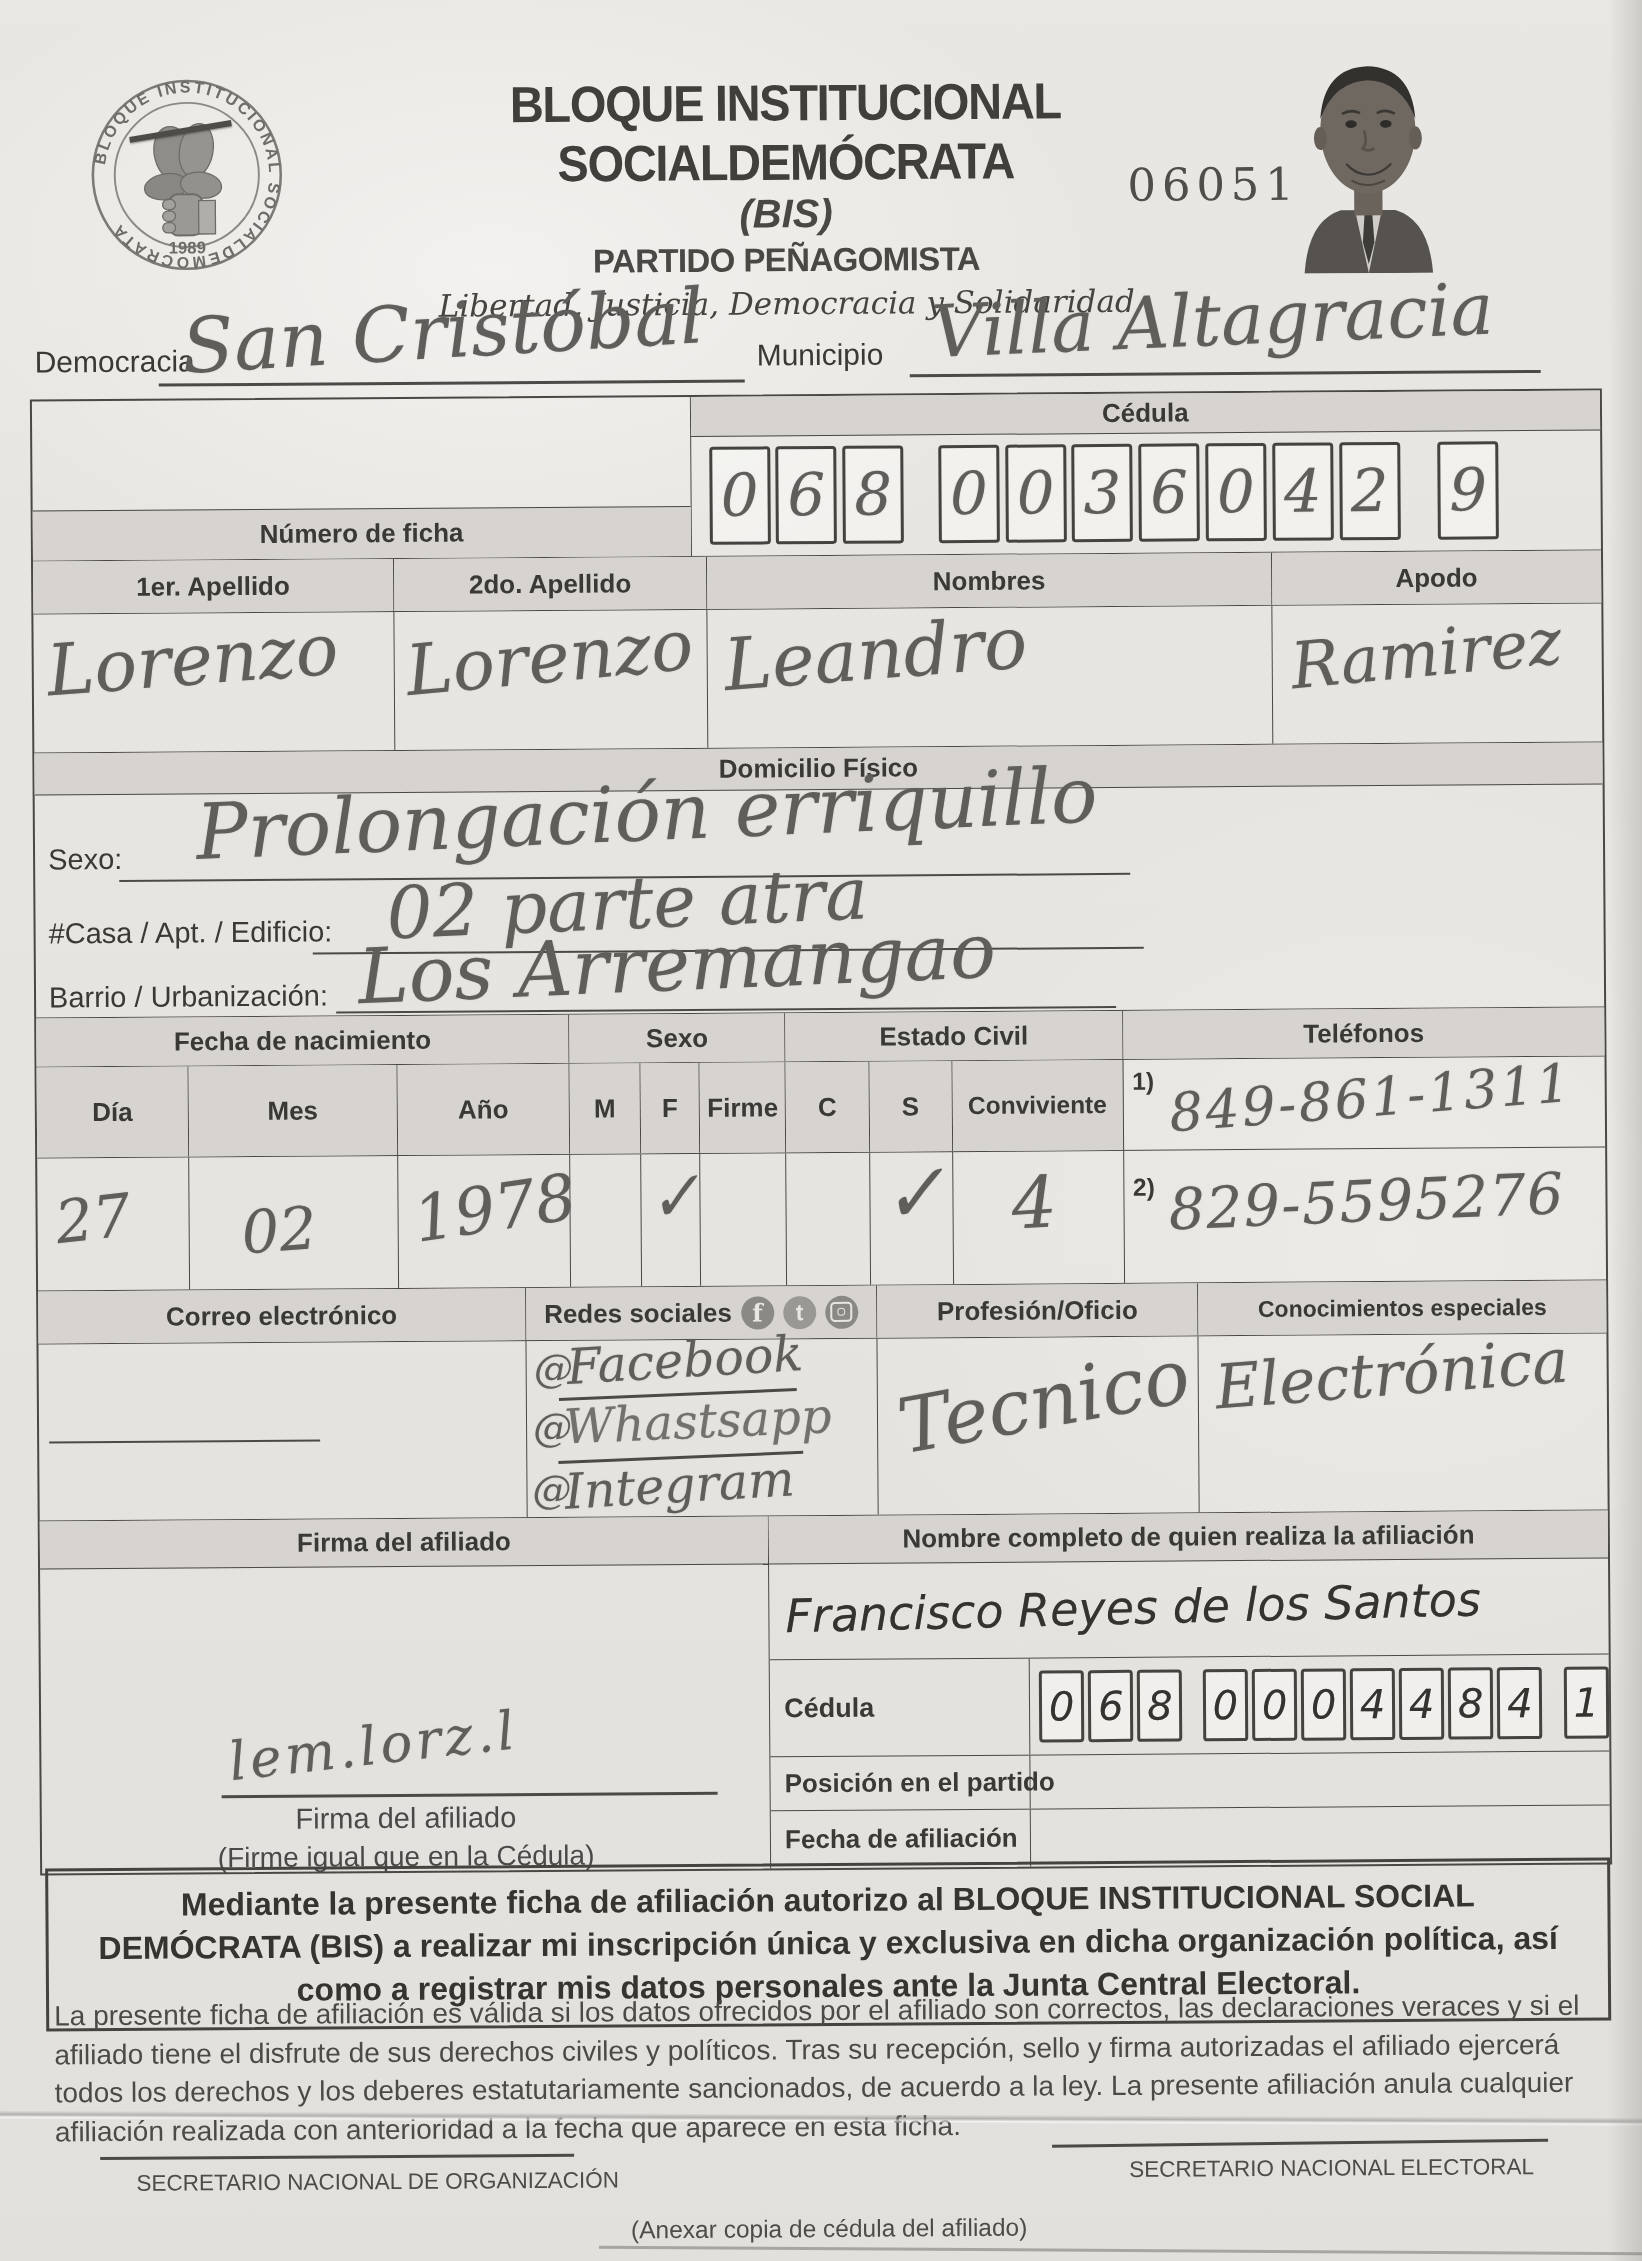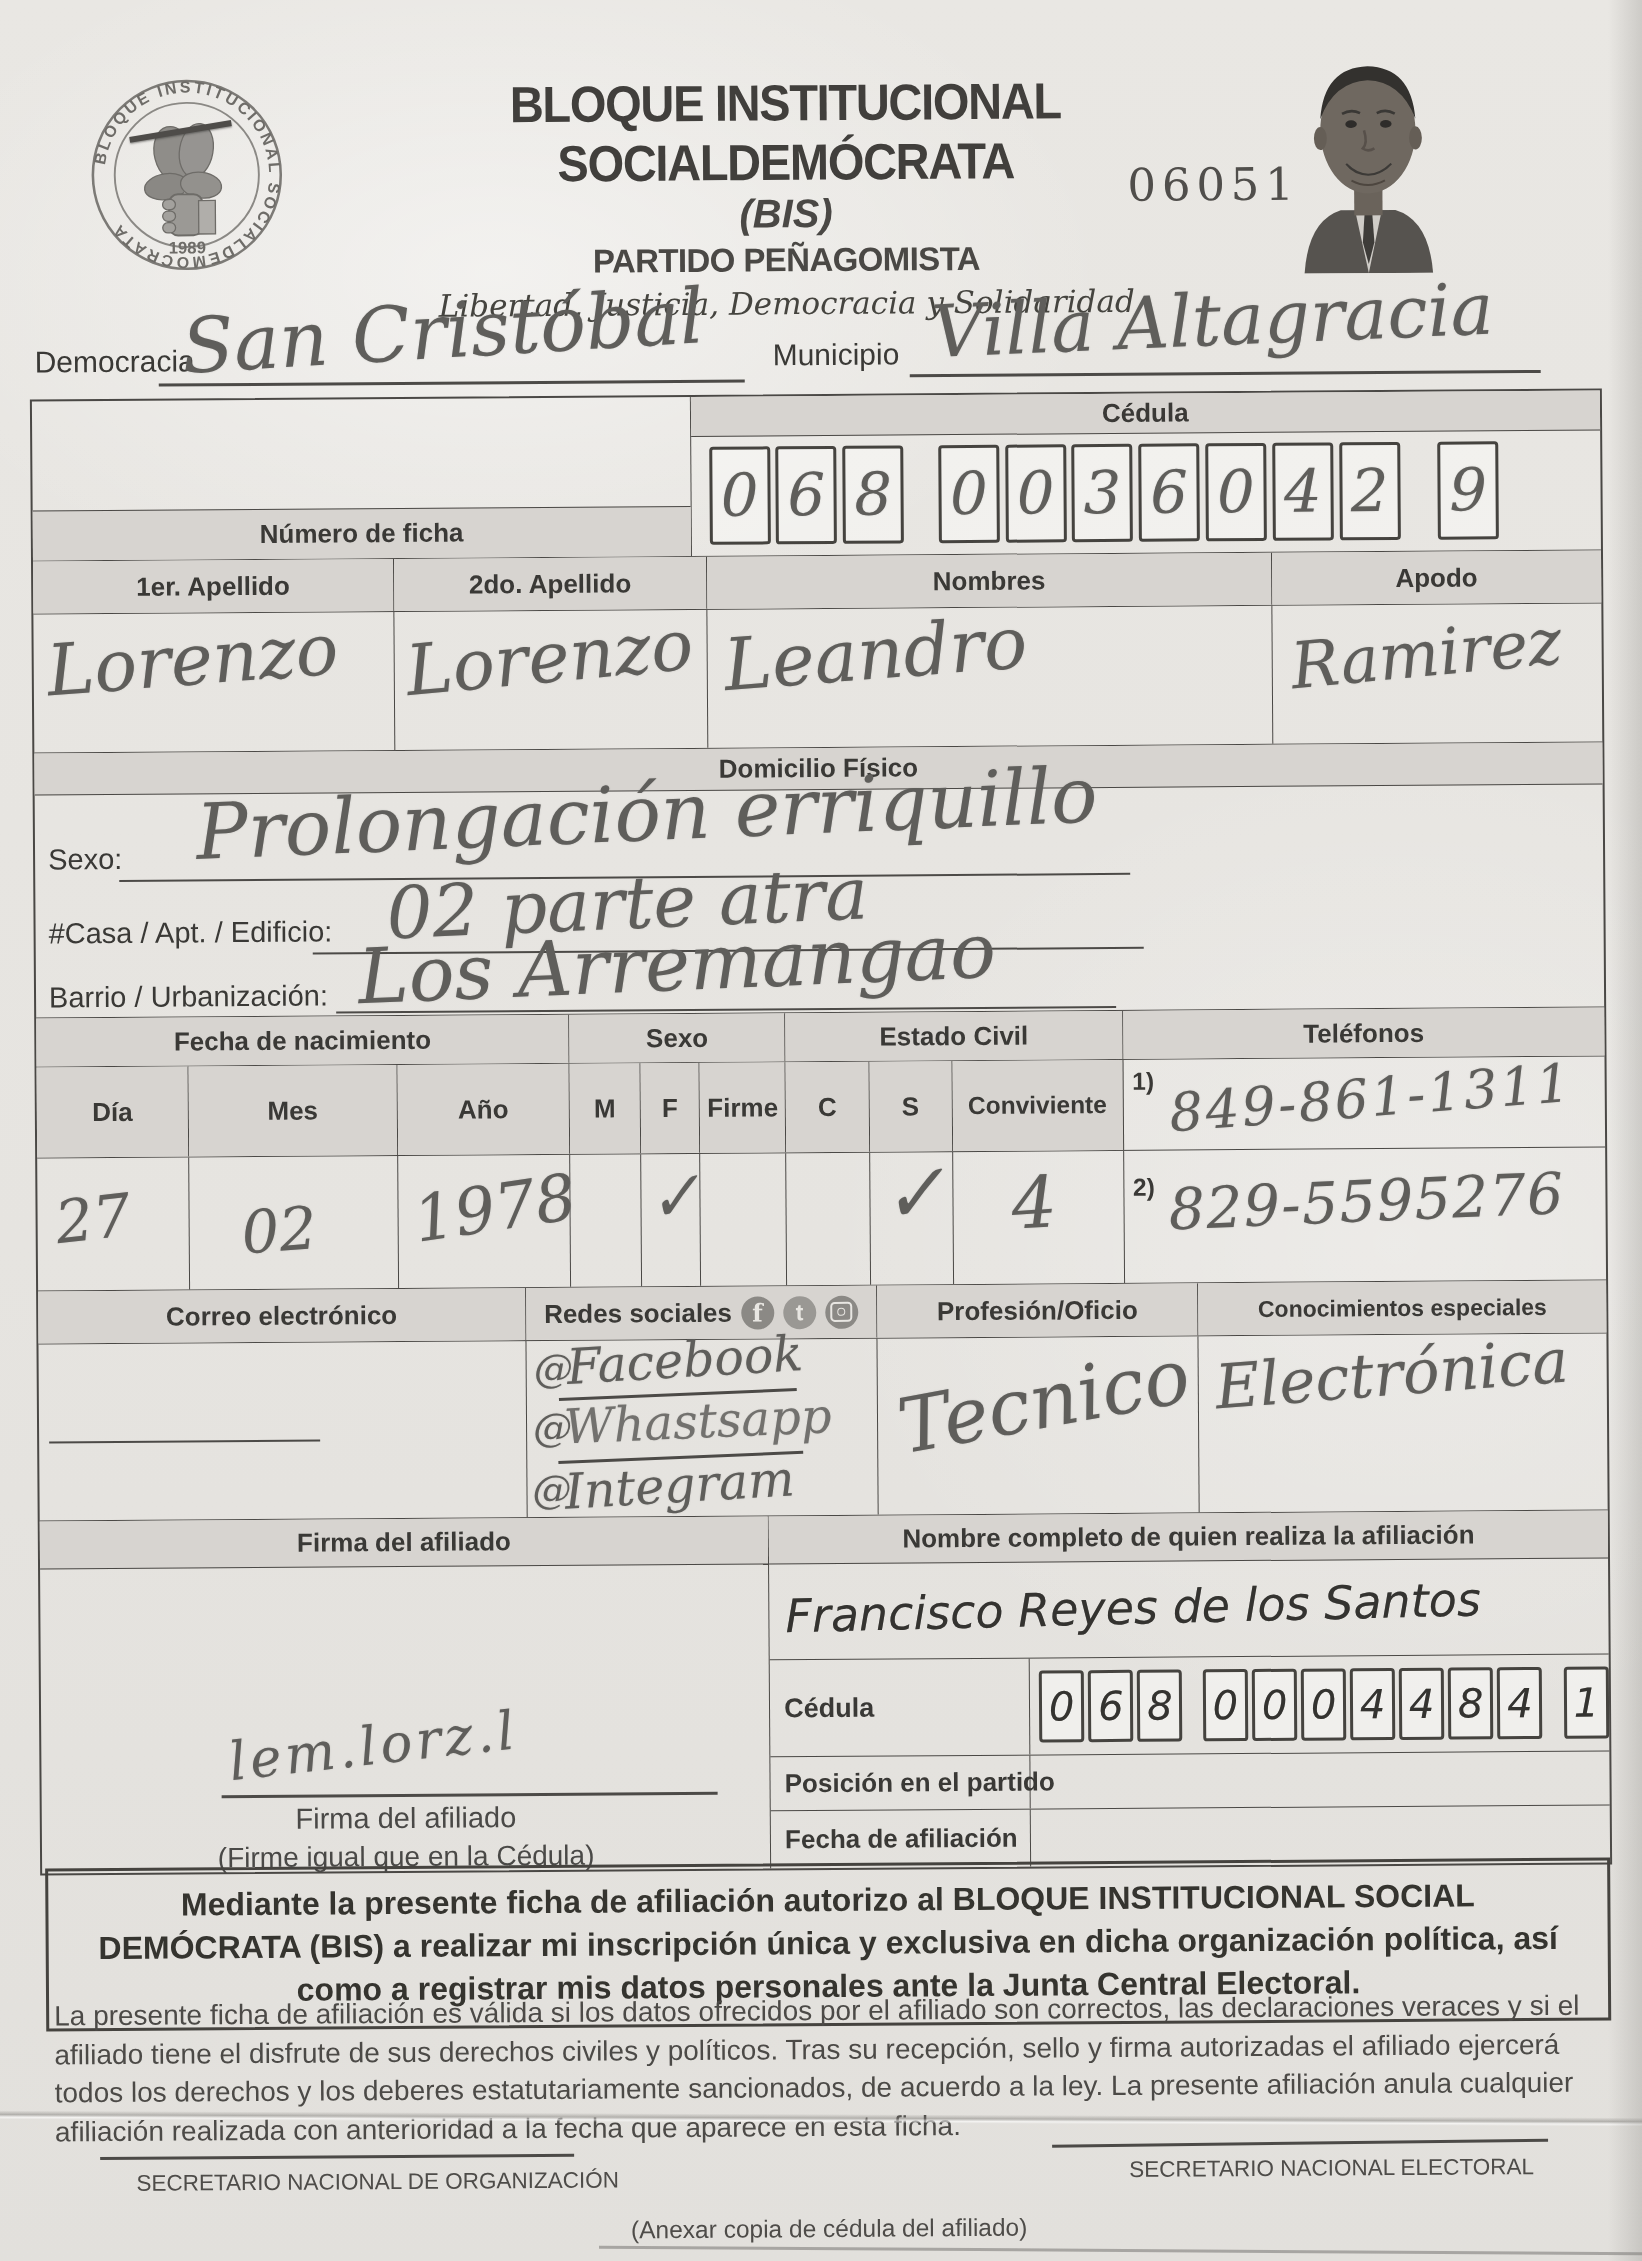--- a/index.html
+++ b/index.html
@@ -95,21 +95,21 @@
           <path d="M92,206 Q118,220 144,206" stroke="#4d463f" stroke-width="3" fill="none"></path>
         </g>
       </svg>
     </div>
   </div>
 
   <div style="position:absolute;left:0;top:303px;width:100%;height:84px;">
     <span class="lbl" style="position:absolute;left:40px;top:37px;font-size:30px;">Democracia</span>
     <div class="rule" style="left:164px;top:76px;width:586px;"></div>
     <span class="hw" style="position:absolute;left:187px;top:-19.3px;font-size:76px;transform:rotate(-3deg);">San Cristóbal</span>
-    <span class="lbl" style="position:absolute;left:778px;top:35px;font-size:30px;">Municipio</span>
+    <span class="lbl" style="position:absolute;left:762px;top:35px;font-size:30px;">Municipio</span>
     <div class="rule" style="left:915px;top:72px;width:631px;"></div>
     <span class="hw" style="position:absolute;left:937px;top:-22.5px;font-size:72px;transform:rotate(-2deg);">Villa Altagracia</span>
   </div>
 
   <div class="tbl" style="top:394px;">
 
     <div class="row" style="height:160px;border-bottom:1.9px solid #4a4845;">
       <div class="cell br" style="width:42%;">
         <div class="band" style="position:absolute;left:0;right:0;bottom:0;height:49px;border-top:1.9px solid #4a4845;font-size:26px;">Número de ficha</div>
       </div>

